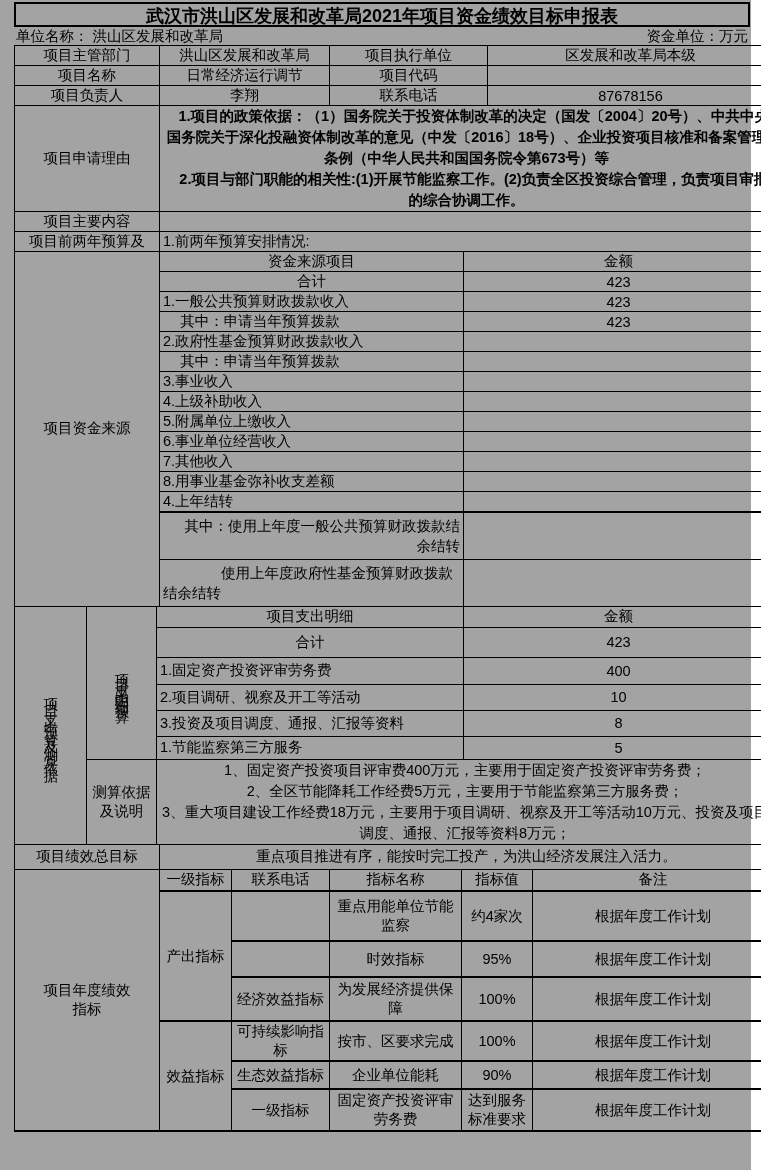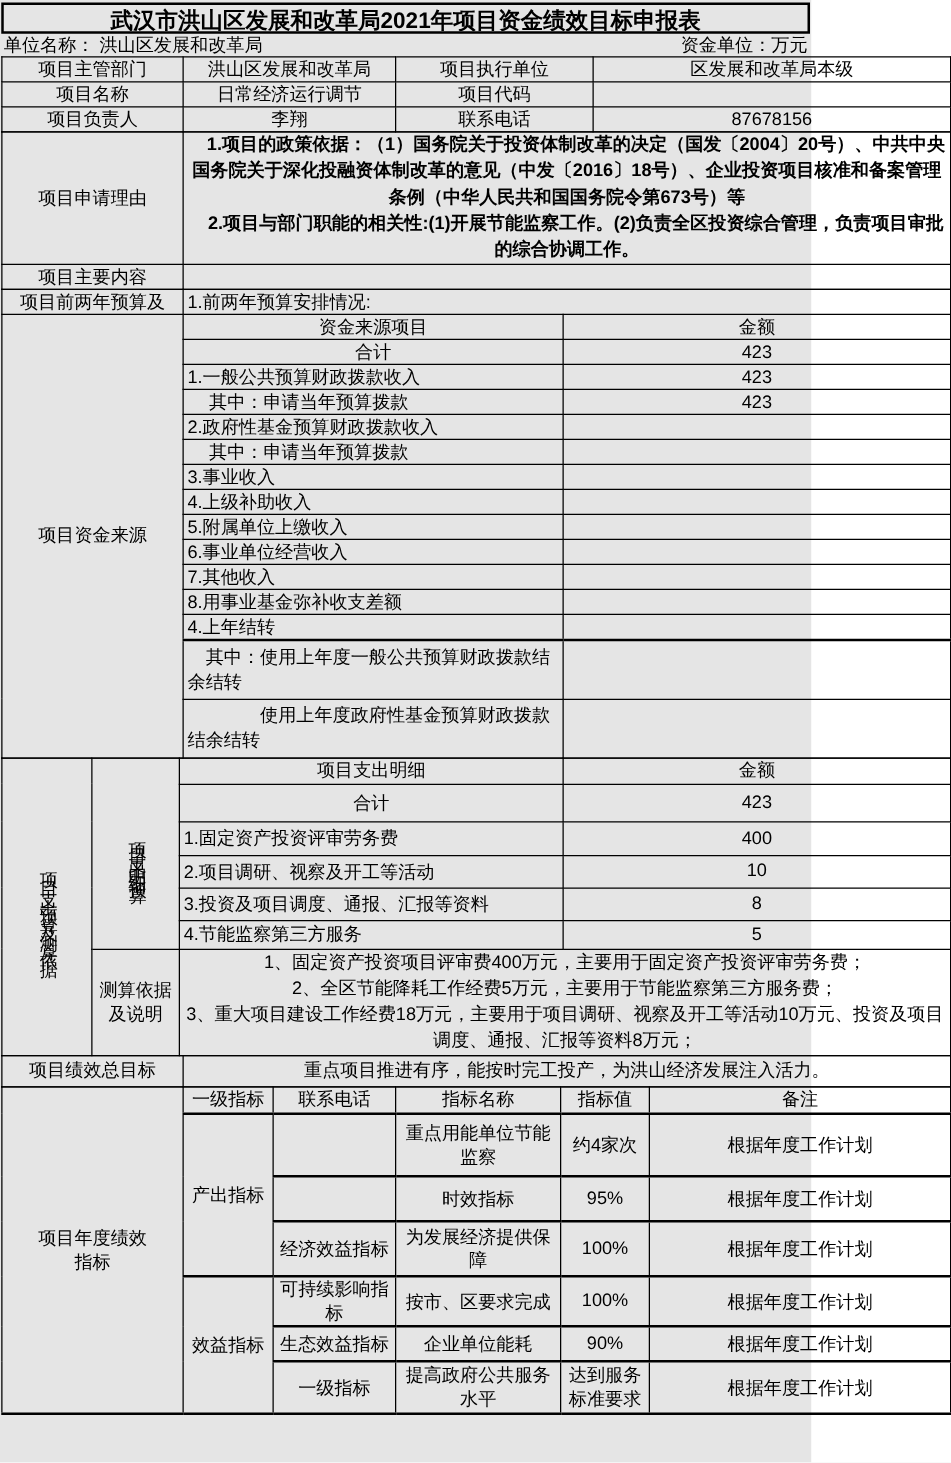--- a/index.html
+++ b/index.html
@@ -1,29 +1,29 @@
 <!DOCTYPE html>
 <html><head>
 <meta charset="utf-8">
 <style>
   html,body{margin:0;padding:0;background:#fff;color:#000;
     font-family:"Liberation Sans","DejaVu Sans",sans-serif;}
-  .page{width:649px;height:1170px;box-sizing:border-box;padding:2px 1px 0 1px;background:#e5e5e5;}
+  .page{width:751px;height:1170px;box-sizing:border-box;padding:2px 1px 0 14px;background:#a3a3a3;}
   .title-box{border:2px solid #000;text-align:center;font-weight:bold;font-size:18px;
     height:25px;line-height:24px;box-sizing:border-box;overflow:hidden;}
   .info-line{display:flex;justify-content:space-between;align-items:center;
     font-size:14.5px;height:18px;padding:0 2px;}
   table{border-collapse:collapse;table-layout:fixed;width:759px;}
   table+table{margin-top:-1px;}
   td{border:1px solid #000;padding:0 3px;font-size:14.5px;vertical-align:middle;
     overflow:hidden;box-sizing:border-box;}
   .c{text-align:center;}
   .l{text-align:left;}
   .ind1{padding-left:1.4em;}
-  .tind1{text-indent:1em;}
+  .tind1{text-indent:1em;text-align:right;}
   .tind4{text-indent:4em;}
   .thick td{border-bottom-width:2px;}
   .outer-bottom td{border-bottom-width:2px;}
   .para{line-height:21px;text-align:center;font-weight:bold;}
   .para div{text-indent:1em;}
   .basis{line-height:21px;text-align:center;}
   .vtext{writing-mode:vertical-rl;text-orientation:upright;letter-spacing:7px;
     margin:0 auto;text-align:center;}
   .vtext2{writing-mode:vertical-rl;text-orientation:upright;letter-spacing:5px;
     margin:0 auto;text-align:center;height:148px;}
@@ -195,21 +195,21 @@
     </tr>
     <tr style="height:26px">
       <td class="l">2.项目调研、视察及开工等活动</td>
       <td class="c">10</td>
     </tr>
     <tr style="height:26px">
       <td class="l">3.投资及项目调度、通报、汇报等资料</td>
       <td class="c">8</td>
     </tr>
     <tr style="height:23px">
-      <td class="l">4.节能监察第三方服务</td>
+      <td class="l">1.节能监察第三方服务</td>
       <td class="c">5</td>
     </tr>
     <tr style="height:85px">
       <td class="c">
         <div class="wrapbox">测算依据及说明</div>
       </td>
       <td colspan="2" class="basis">
         <div>1、固定资产投资项目评审费400万元，主要用于固定资产投资评审劳务费；</div>
         <div>2、全区节能降耗工作经费5万元，主要用于节能监察第三方服务费；</div>
         <div>3、重大项目建设工作经费18万元，主要用于项目调研、视察及开工等活动10万元、投资及项目调度、通报、汇报等资料8万元；</div>
@@ -278,20 +278,20 @@
       <td class="c">根据年度工作计划</td>
     </tr>
     <tr style="height:28px">
       <td class="c">生态效益指标</td>
       <td class="c">企业单位能耗</td>
       <td class="c">90%</td>
       <td class="c">根据年度工作计划</td>
     </tr>
     <tr style="height:42px">
       <td class="c">一级指标</td>
-      <td class="c">提高政府公共服务水平</td>
+      <td class="c">固定资产投资评审劳务费</td>
       <td class="c">达到服务标准要求</td>
       <td class="c">根据年度工作计划</td>
     </tr>
   </tbody>
     </table>
 
 </div>
 
 </body></html>

